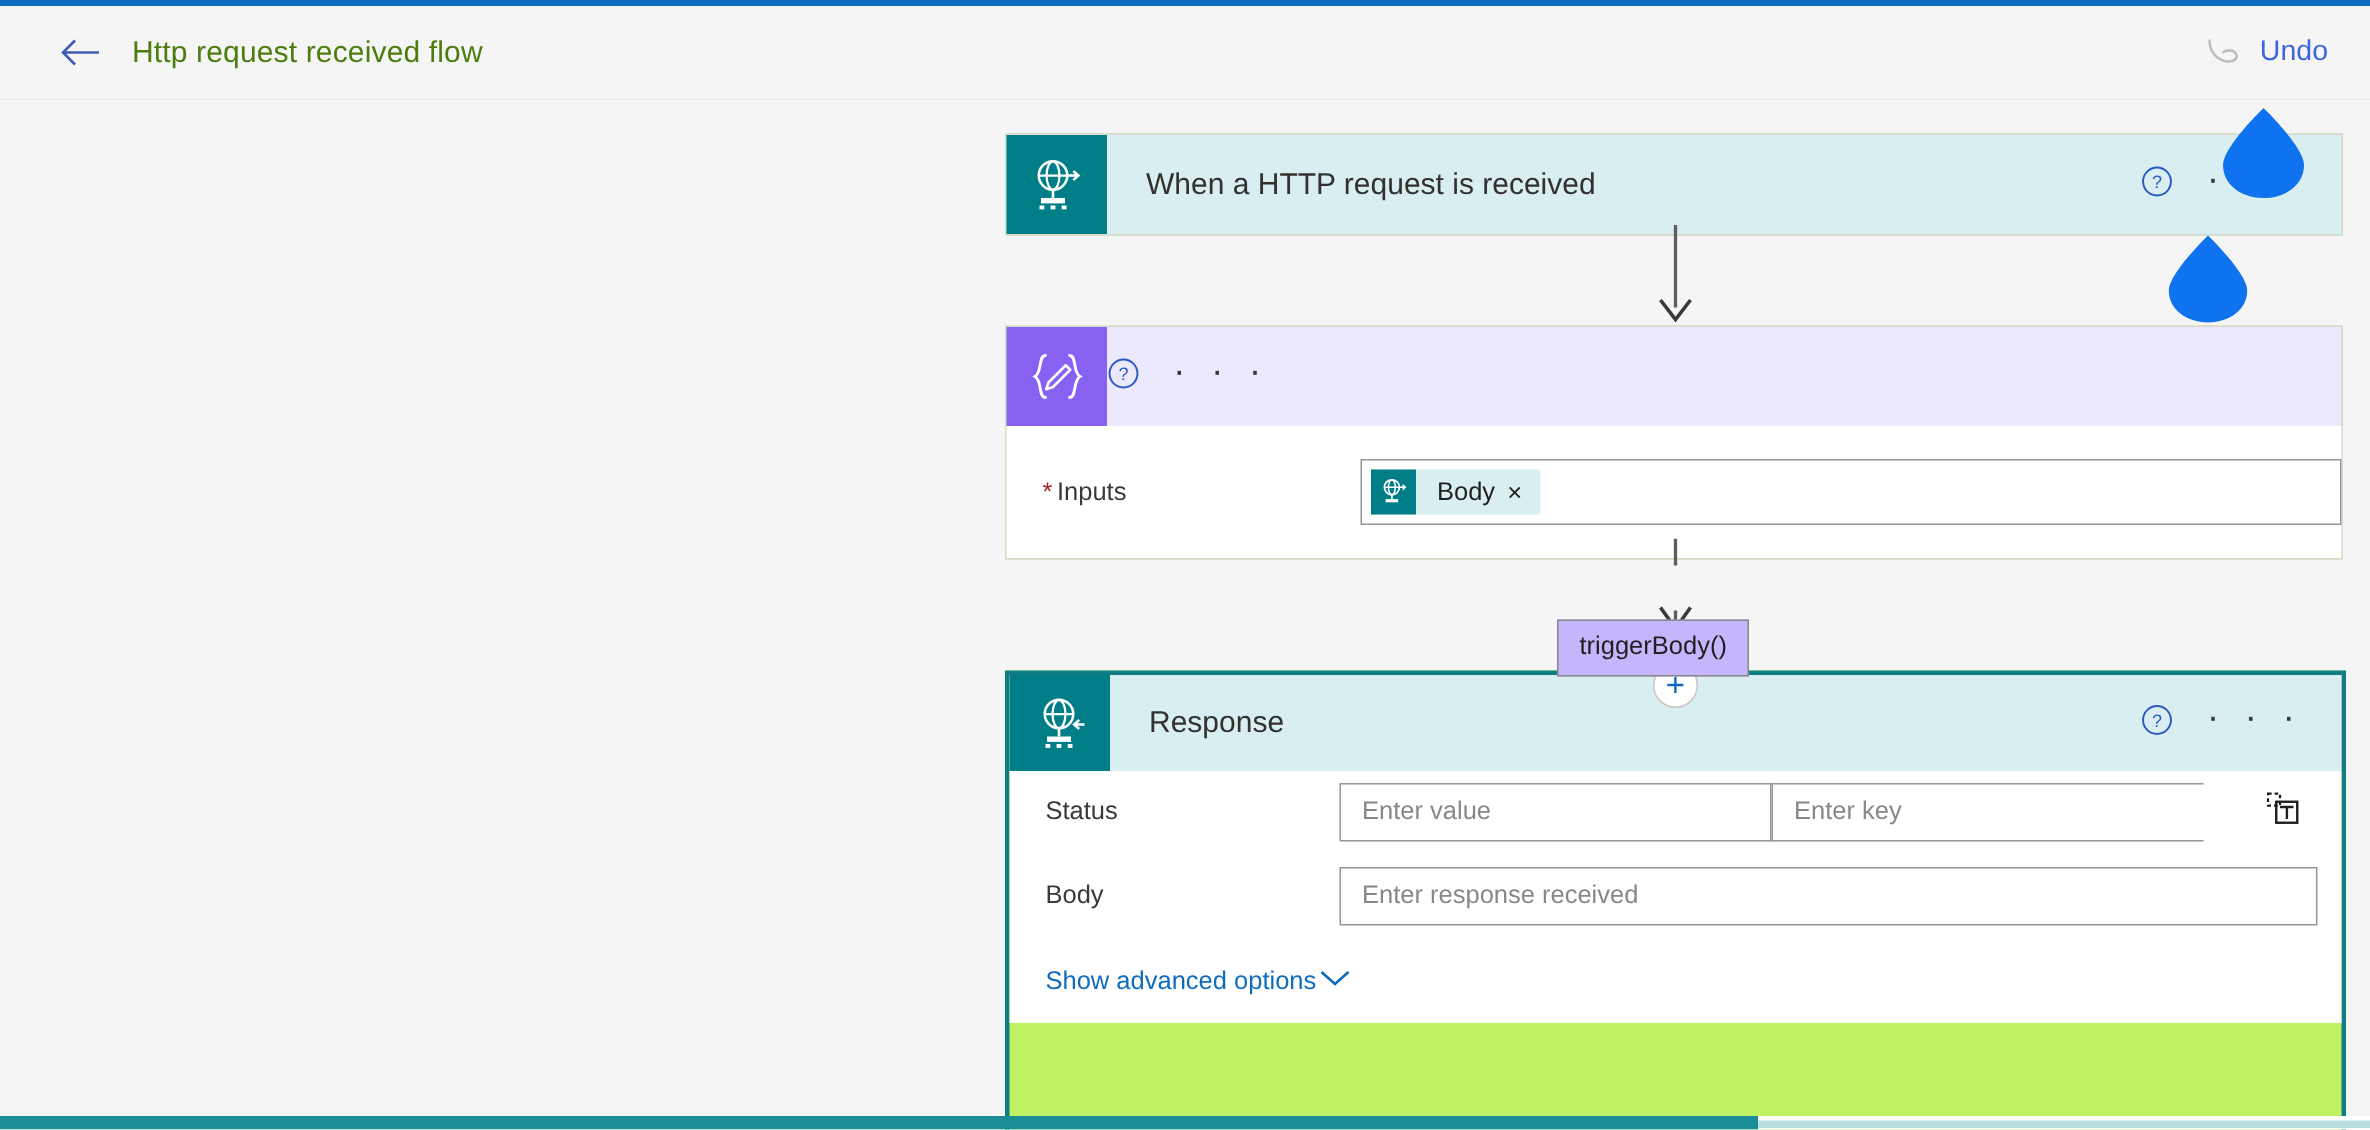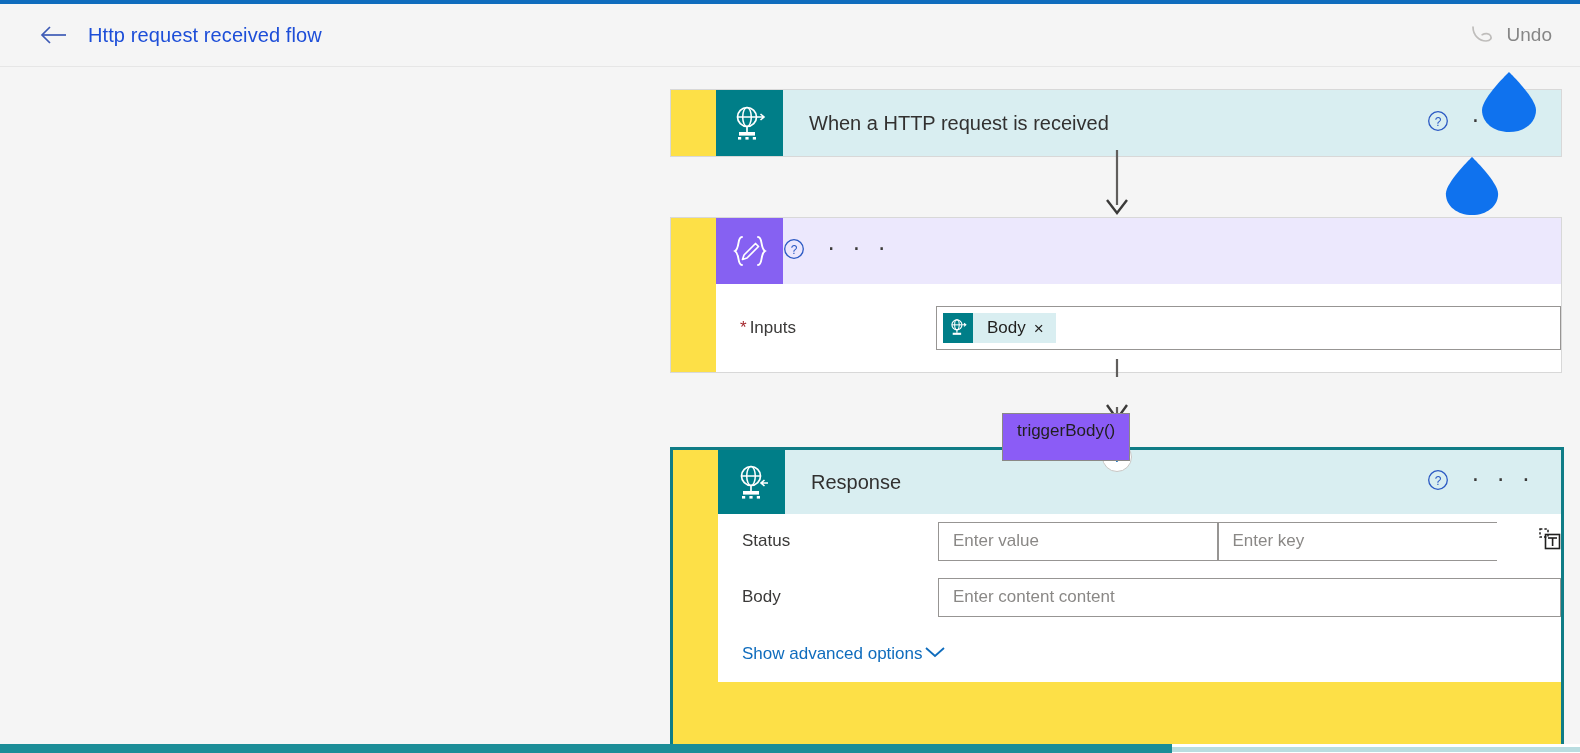--- a/index.html
+++ b/index.html
@@ -41,53 +41,52 @@
     margin-left: 36px;
     width: 34px; height: 34px;
     display: flex; align-items: center; justify-content: center;
     cursor: pointer;
   }
   .back-btn svg { display: block; }
   .flow-title {
     margin-left: 18px;
     font-size: 20px;
     font-weight: 400;
-    color: #1d4ed8;
+    color: #4d7c0f;
     letter-spacing: .1px;
     white-space: nowrap;
   }
   .undo-btn {
     position: absolute;
     right: 28px;
     display: flex;
     align-items: center;
     gap: 12px;
-    color: #737373;
+    color: #1d4ed8;
     font-size: 19px;
     cursor: default;
     opacity: .85;
   }
   .undo-btn svg { display:block; }
 
   
   .canvas {
     position: absolute;
     top: 67px; left: 0;
     width: 1580px;
     height: 686px;
     background: #f5f5f5;
   }
 
   
   .card {
     position: absolute;
-    background: #fde047;
+    background: #bef264;
     border: 1px solid #d8d8d8;
     box-sizing: border-box;
-    padding-left: 45px;
   }
   .card-header {
     display: flex;
     align-items: stretch;
     height: 66px;
     position: relative;
   }
   .card-icon {
     width: 67px;
     flex: 0 0 67px;
@@ -141,21 +140,21 @@
   #response-card {
     left: 670px; top: 380px;
     width: 894px;
     height: 324px;
     border: 3px solid #0f7c86;
   }
   #response-card .card-header { background: #d9eef1; height: 64px; }
   #response-card .card-icon { background: #007e88; }
 
   
-  .card-body { background: #ffffff; }
+  .card-body { background: #ffffff; justify-content: space-between; }
   .form-row {
     display: flex;
     align-items: center;
     padding-left: 24px;
   }
   .form-label {
     width: 196px;
     flex: 0 0 196px;
     font-size: 17px;
     color: #3b3a39;
@@ -212,24 +211,24 @@
     font-size: 17px;
     color: #201f1e;
     padding-right: 12px;
     cursor: pointer;
     line-height: 1;
   }
 
   
   .tooltip {
     position: absolute;
-    left: 1002px; top: 346px;
-    background: #8b5cf6;
+    left: 1038px; top: 346px;
+    background: #c4b5fd;
     border: 1px solid #8a8886;
-    padding: 7px 14px 19px 14px;
+    padding: 7px 14px 9px 14px;
     font-size: 17px;
     color: #201f1e;
     z-index: 40;
     white-space: nowrap;
   }
 
   
   .connector {
     position: absolute;
     z-index: 2;
@@ -444,21 +443,21 @@
             <line x1="9" y1="10" x2="18" y2="10" stroke="#201f1e" stroke-width="1.6"></line>
             <line x1="13.6" y1="10" x2="13.6" y2="18" stroke="#201f1e" stroke-width="1.6"></line>
           </svg>
         </span>
       </div>
 
       <div class="form-row" style="height:58px;">
         <div class="form-label">
           <span>Body</span>
         </div>
-        <div class="input-box placeholder" style="width:652px;">Enter content content</div>
+        <div class="input-box placeholder" style="width:652px;">Enter response received</div>
       </div>
 
       <div class="form-row" style="height:56px; padding-left:24px;">
         <span class="adv-link">
           <span>Show advanced options</span>
           <span>
             <svg width="24" height="14" viewBox="0 0 24 14">
               <path d="M3 3 L12 11 L21 3" fill="none" stroke="#0f6cbd" stroke-width="1.8"></path>
             </svg>
           </span>

